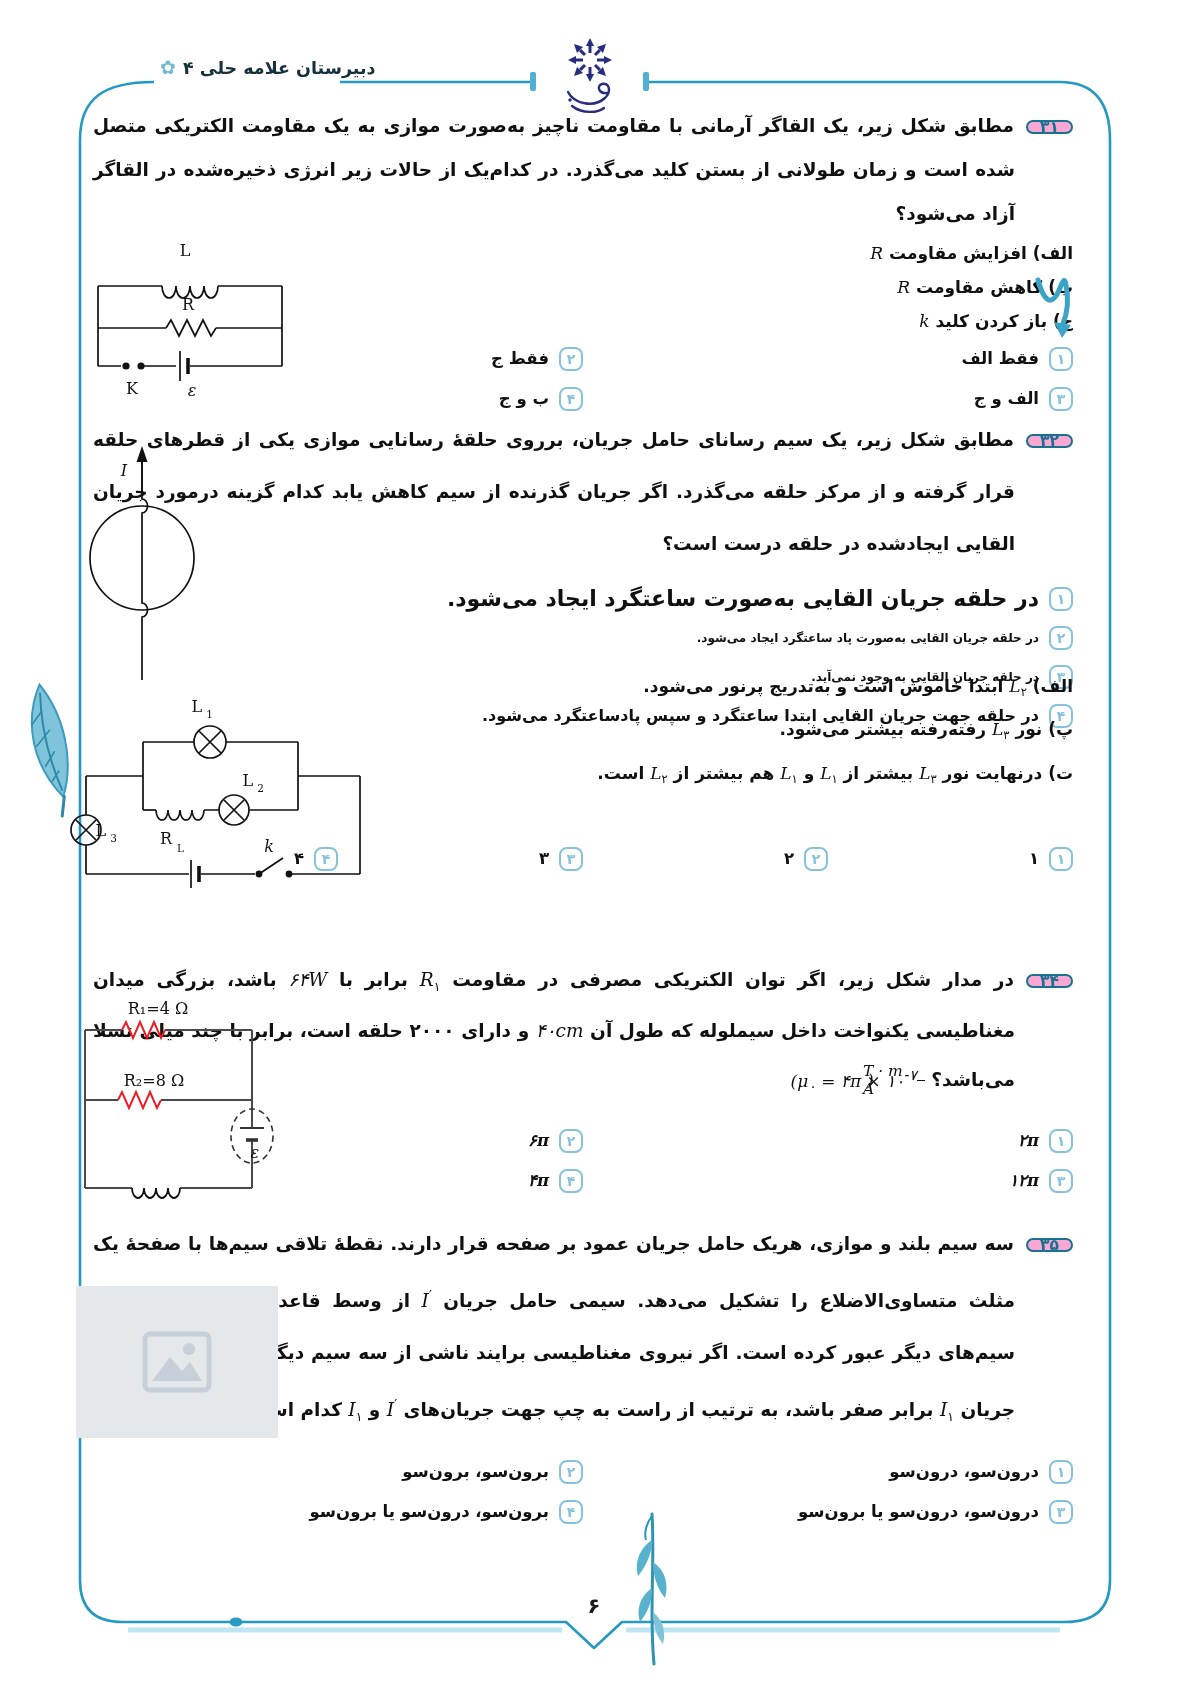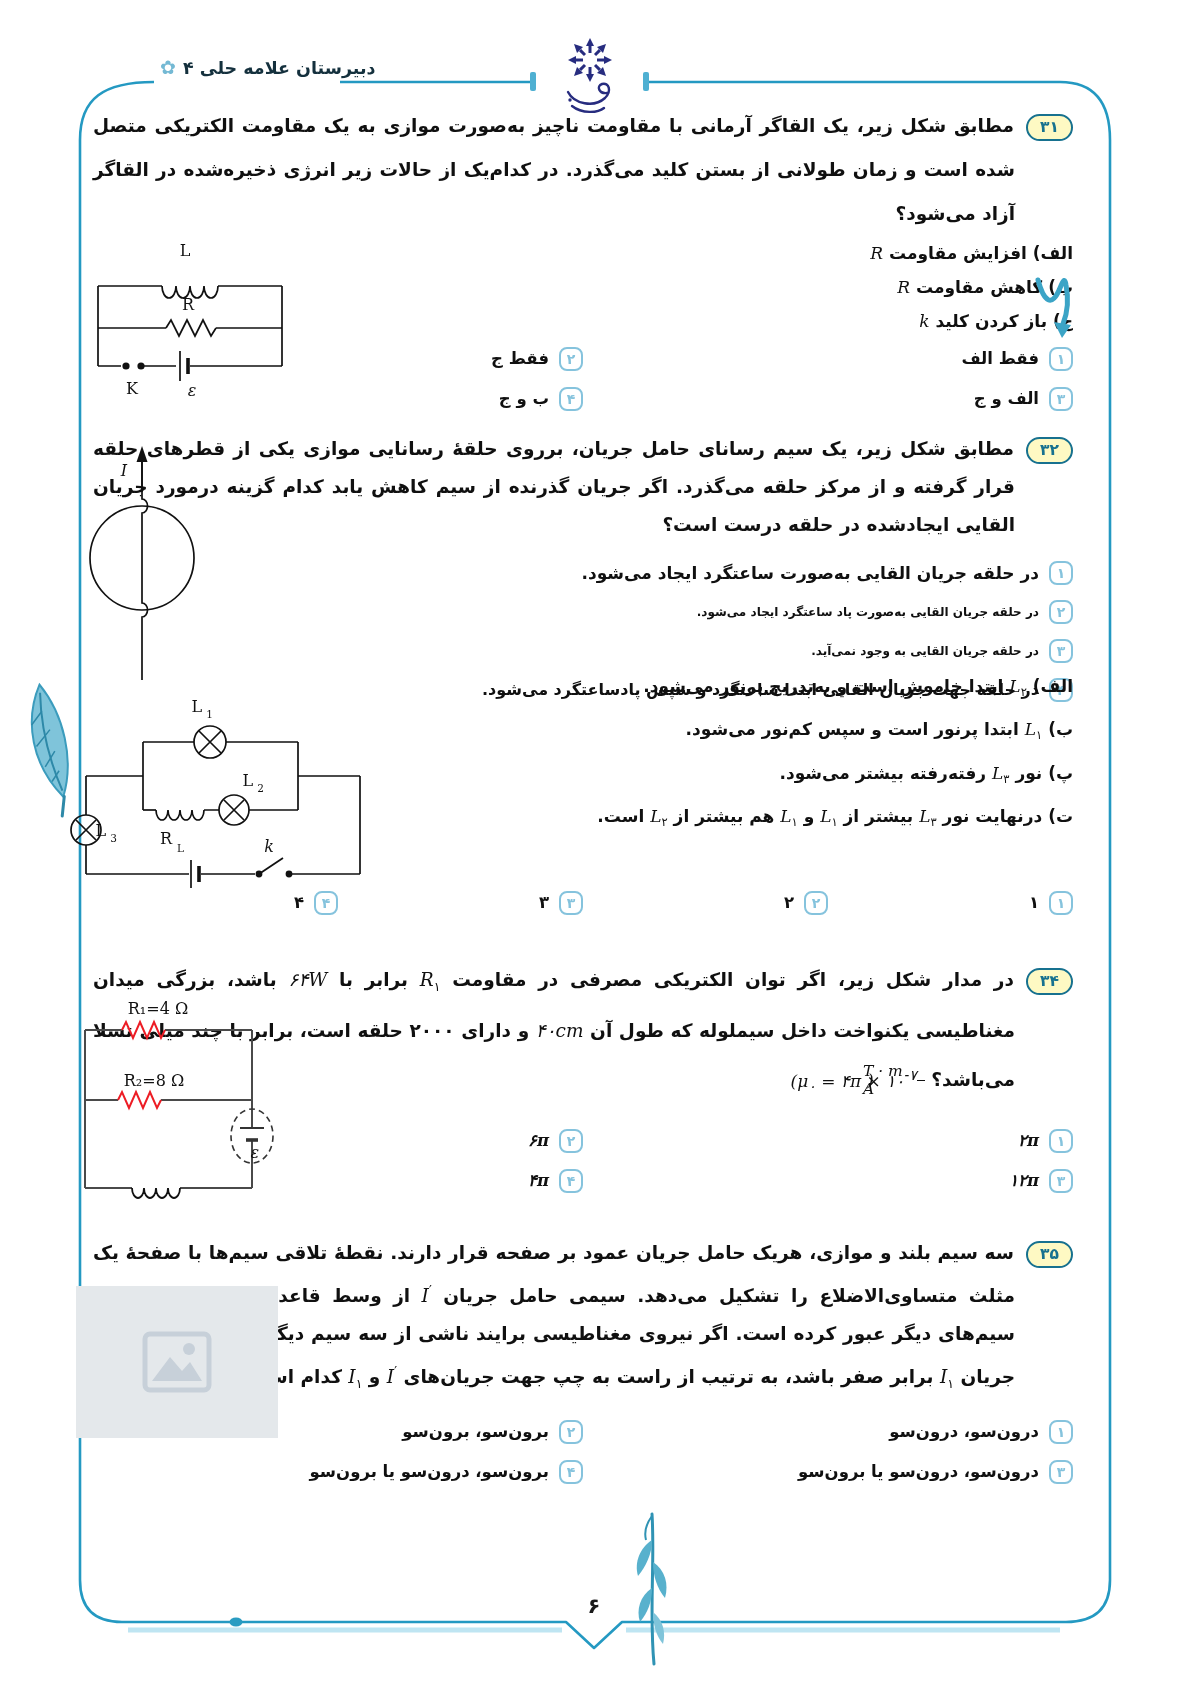--- a/index.html
+++ b/index.html
@@ -8,24 +8,24 @@
   .abs{position:absolute;}
   svg{display:block;}
   
   .school{position:absolute;left:160px;top:56px;font-size:17.5px;font-weight:bold;color:#14303d;
           white-space:nowrap;direction:rtl;}
   .flower{color:#74b9d4;font-size:19px;margin-right:7px;font-weight:normal;}
   
   .q{position:absolute;right:116px;width:980px;direction:rtl;color:#101010;}
   .qtext{margin:0;font-size:18.5px;font-weight:bold;text-align:justify;line-height:44px;
          padding-right:58px;text-indent:-58px;}
-  .lh38{line-height:38px;margin-top:16px;}
-  .qnum{display:inline-flex;align-items:center;justify-content:center;min-width:47px;height:27px;
+  .lh38{line-height:52px;}
+  .qnum{display:inline-flex;align-items:center;justify-content:center;min-width:47px;height:14px;
         border:2.5px solid #17718f;border-radius:15px;color:#17718f;font-size:15.5px;font-weight:bold;
-        margin-left:12px;vertical-align:middle;box-sizing:border-box;text-indent:0;background:#fef9c3;}
+        margin-left:12px;vertical-align:middle;box-sizing:border-box;text-indent:0;background:#f9a8d4;}
   .sublist{}
   .subitem{font-size:17px;font-weight:bold;line-height:34px;text-align:right;}
   .lh37 .subitem{line-height:37px;}
   .answers{display:grid;margin-top:4px;}
   .two{grid-template-columns:1fr 1fr;row-gap:6px;}
   .four{grid-template-columns:1fr 1fr 1fr 1fr;}
   .ans{display:flex;align-items:center;gap:10px;font-size:16.5px;font-weight:bold;line-height:34px;}
   .abadge{flex:0 0 auto;display:inline-flex;align-items:center;justify-content:center;width:24px;height:24px;
         border:2.3px solid #85c3dd;border-radius:8px;color:#85c3dd;font-size:14px;font-weight:bold;
         box-sizing:border-box;background:#fff;}
@@ -141,21 +141,21 @@
   <svg class="abs" style="left:1034px;top:274px" width="48" height="68" viewBox="0 0 48 68">
     <path d="M4,6 C10,28 18,34 26,14 C30,4 31,5 32,11 C35,26 33,40 29,50" fill="none" stroke="#3ba4c6" stroke-width="5" stroke-linecap="round"></path>
     <polygon points="28,64 20,48 37,51" fill="#3ba4c6"></polygon>
   </svg>
 
   <section class="q" style="top:414px">
     <p class="qtext lh38"><span class="qnum">۳۲</span><span>مطابق شکل زیر، یک سیم رسانای حامل جریان، برروی حلقهٔ رسانایی موازی یکی از قطرهای حلقه قرار گرفته و از مرکز حلقه می‌گذرد. اگر جریان گذرنده از سیم کاهش یابد کدام گزینه درمورد جریان القایی ایجادشده در حلقه درست است؟</span></p>
     <div style="margin-top:12px">
       <div class="ans" style="margin-bottom:5px">
           <span class="abadge">۱</span>
-          <span style="font-size:17px">در حلقه جریان القایی به‌صورت ساعتگرد ایجاد می‌شود.</span>
+          <span style="font-size:22px">در حلقه جریان القایی به‌صورت ساعتگرد ایجاد می‌شود.</span>
         </div>
       <div class="ans" style="margin-bottom:5px">
           <span class="abadge">۲</span>
           <span style="font-size:12px">در حلقه جریان القایی به‌صورت پاد ساعتگرد ایجاد می‌شود.</span>
         </div>
       <div class="ans" style="margin-bottom:5px">
           <span class="abadge">۳</span>
           <span style="font-size:12px">در حلقه جریان القایی به وجود نمی‌آید.</span>
         </div>
       <div class="ans">
@@ -169,21 +169,20 @@
     <circle cx="62" cy="114" r="52" fill="none" stroke="#111" stroke-width="1.7"></circle>
     <path d="M62,14 V55 a5.5,7 0 0 1 0,14 V159 a5.5,7 0 0 1 0,14 V236" fill="none" stroke="#111" stroke-width="1.7"></path>
     <path d="M62,48 V10" fill="none" stroke="#111" stroke-width="1.7"></path>
     <polygon points="62,2 56.5,18 67.5,18" fill="#111"></polygon>
     <text class="clab cli" x="44" y="32" text-anchor="middle">I</text>
   </svg>
 
   <section class="q lh37" style="top:668px">
     <div class="sublist">
       <div class="subitem">الف) <span class="mvar" dir="ltr">L<sub>۲</sub></span> ابتدا خاموش است و به‌تدریج پرنور می‌شود.</div>
-      <div class="subitem">ب) <span class="mvar" dir="ltr">L<sub>۱</sub></span> ابتدا پرنور است و سپس کم‌نور می‌شود.</div>
       <div class="subitem">پ) نور <span class="mvar" dir="ltr">L<sub>۳</sub></span> رفته‌رفته بیشتر می‌شود.</div>
       <div class="subitem">ت) درنهایت نور <span class="mvar" dir="ltr">L<sub>۳</sub></span> بیشتر از <span class="mvar" dir="ltr">L<sub>۱</sub></span> و <span class="mvar" dir="ltr">L<sub>۱</sub></span> هم بیشتر از <span class="mvar" dir="ltr">L<sub>۲</sub></span> است.</div>
     </div>
     <div class="answers four" style="margin-top:44px">
       <div class="ans">
           <span class="abadge">۱</span>
           <span>۱</span>
         </div>
       <div class="ans">
           <span class="abadge">۲</span>

